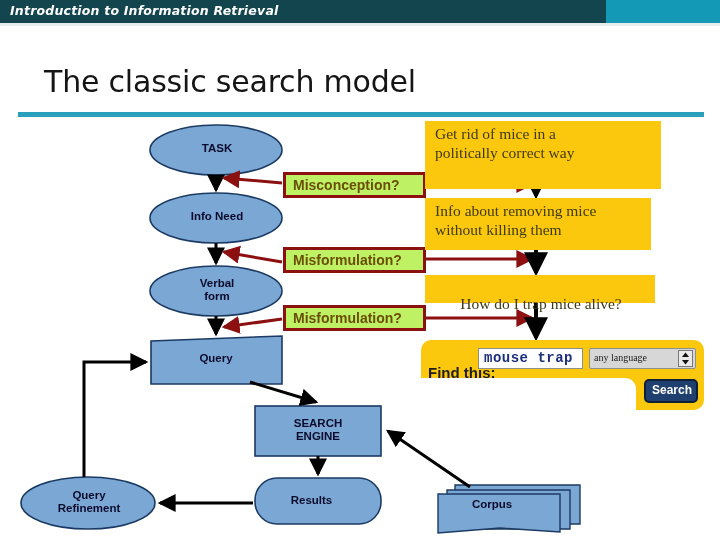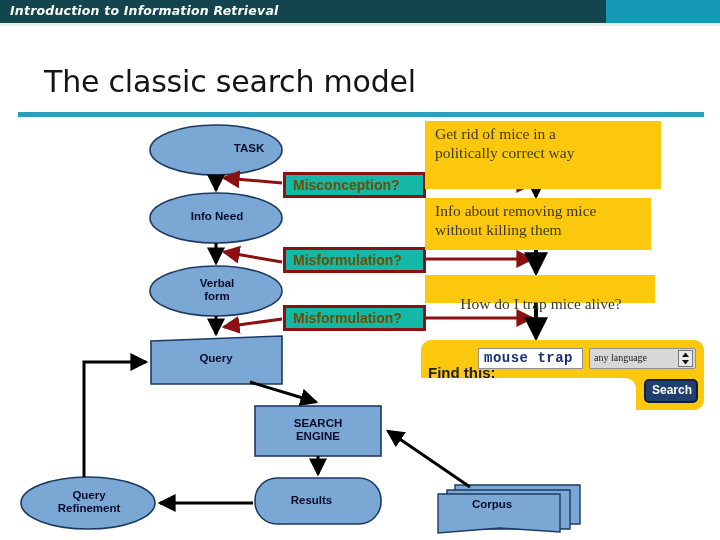--- a/index.html
+++ b/index.html
@@ -37,33 +37,33 @@
 
   
   .shape-label{
     position:absolute;
     font-family:"Liberation Sans", sans-serif;
     font-weight:bold;color:#0b0b2b;
     text-align:center;line-height:1.12;
     white-space:pre-line;
     pointer-events:none;
   }
-  .lbl-task{left:152px;top:142px;width:130px;font-size:11.5px;padding-left:32px;}
+  .lbl-task{left:152px;top:142px;width:130px;font-size:11.5px;}
   .lbl-info{left:152px;top:210px;width:130px;font-size:11.5px;}
   .lbl-verbal{left:152px;top:277px;width:130px;font-size:11.5px;}
   .lbl-query{left:150px;top:352px;width:132px;font-size:11.5px;}
   .lbl-se{left:255px;top:417px;width:126px;font-size:11.5px;}
   .lbl-results{left:255px;top:494px;width:113px;font-size:11.5px;}
   .lbl-qref{left:22px;top:489px;width:134px;font-size:11.5px;}
   .lbl-corpus{left:433px;top:498px;width:118px;font-size:11.5px;}
 
   
   .misbox{
     position:absolute;
-    background:#14b8a6;
+    background:#bef264;
     border:3px solid #8c1010;
     color:#6b4e05;
     font-weight:bold;font-size:14px;
     font-family:"Liberation Sans", sans-serif;
     display:flex;align-items:center;
     padding-left:7px;
     box-sizing:border-box;
     white-space:nowrap;
   }
   .mis1{left:283px;top:172px;width:143px;height:26px;}

